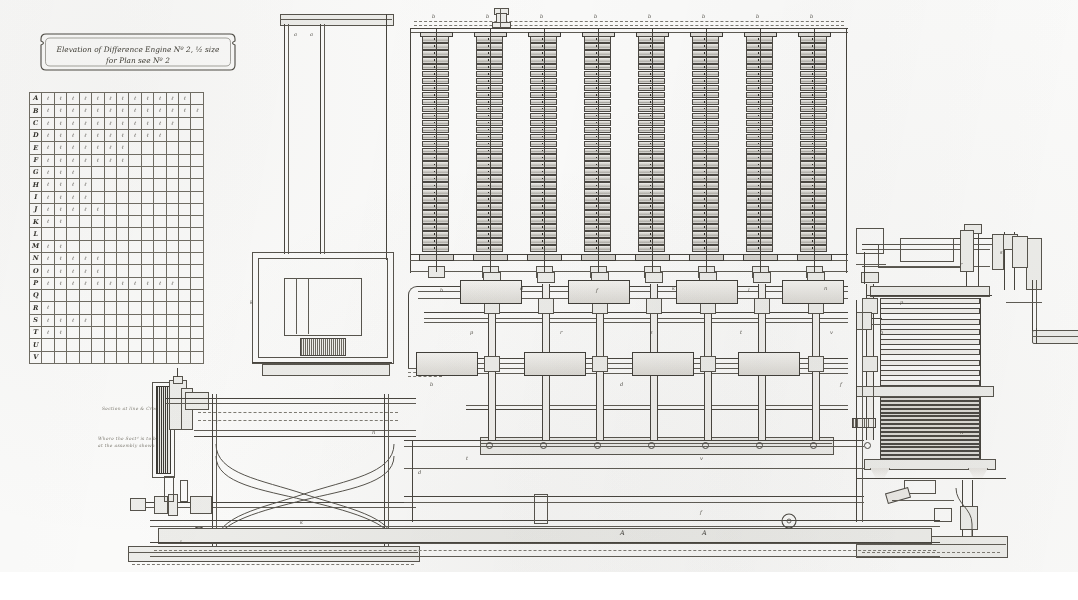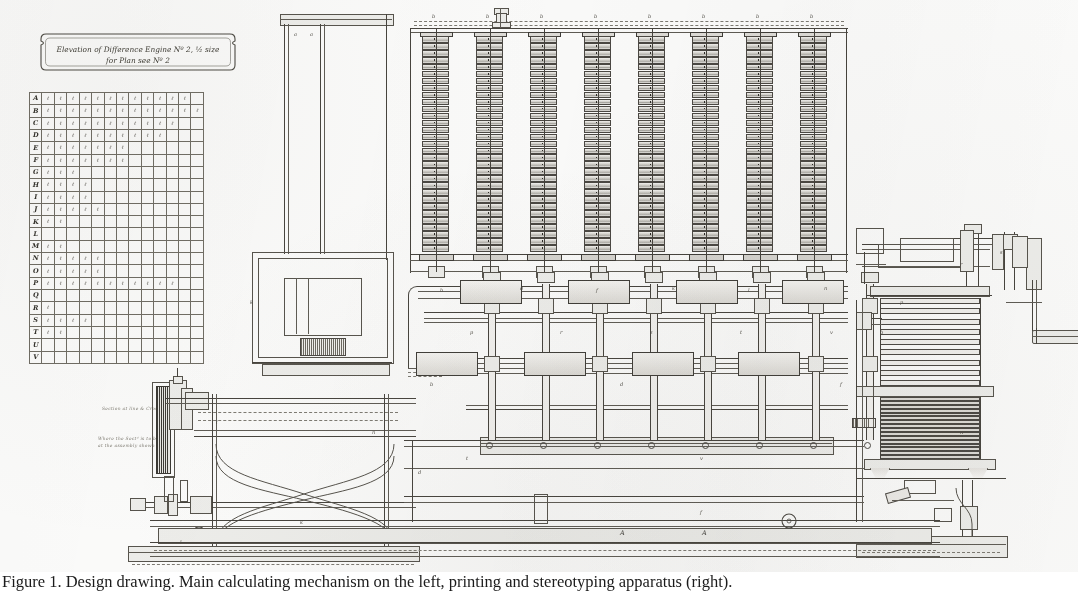--- a/index.html
+++ b/index.html
@@ -1105,17 +1105,14 @@
         <div class="ink mark" style="left: 700px; top: 456px;">v</div>
         <div class="ink mark" style="left: 880px; top: 330px;">b</div>
         <div class="ink mark" style="left: 418px; top: 470px;">d</div>
         <div class="ink mark" style="left: 700px; top: 510px;">f</div>
         <div class="ink mark" style="left: 300px; top: 520px;">k</div>
         <div class="ink mark" style="left: 180px; top: 540px;">l</div>
         <div class="ink mark" style="left: 960px; top: 430px;">n</div>
       </div>
   </div>
 
-  <div id="caption">
-    <div class="txt">Figure 1. Design drawing. Main calculating mechanism on the left, printing and stereotyping apparatus (right).</div>
-  </div>
 
 </div>
 
 </body></html>

